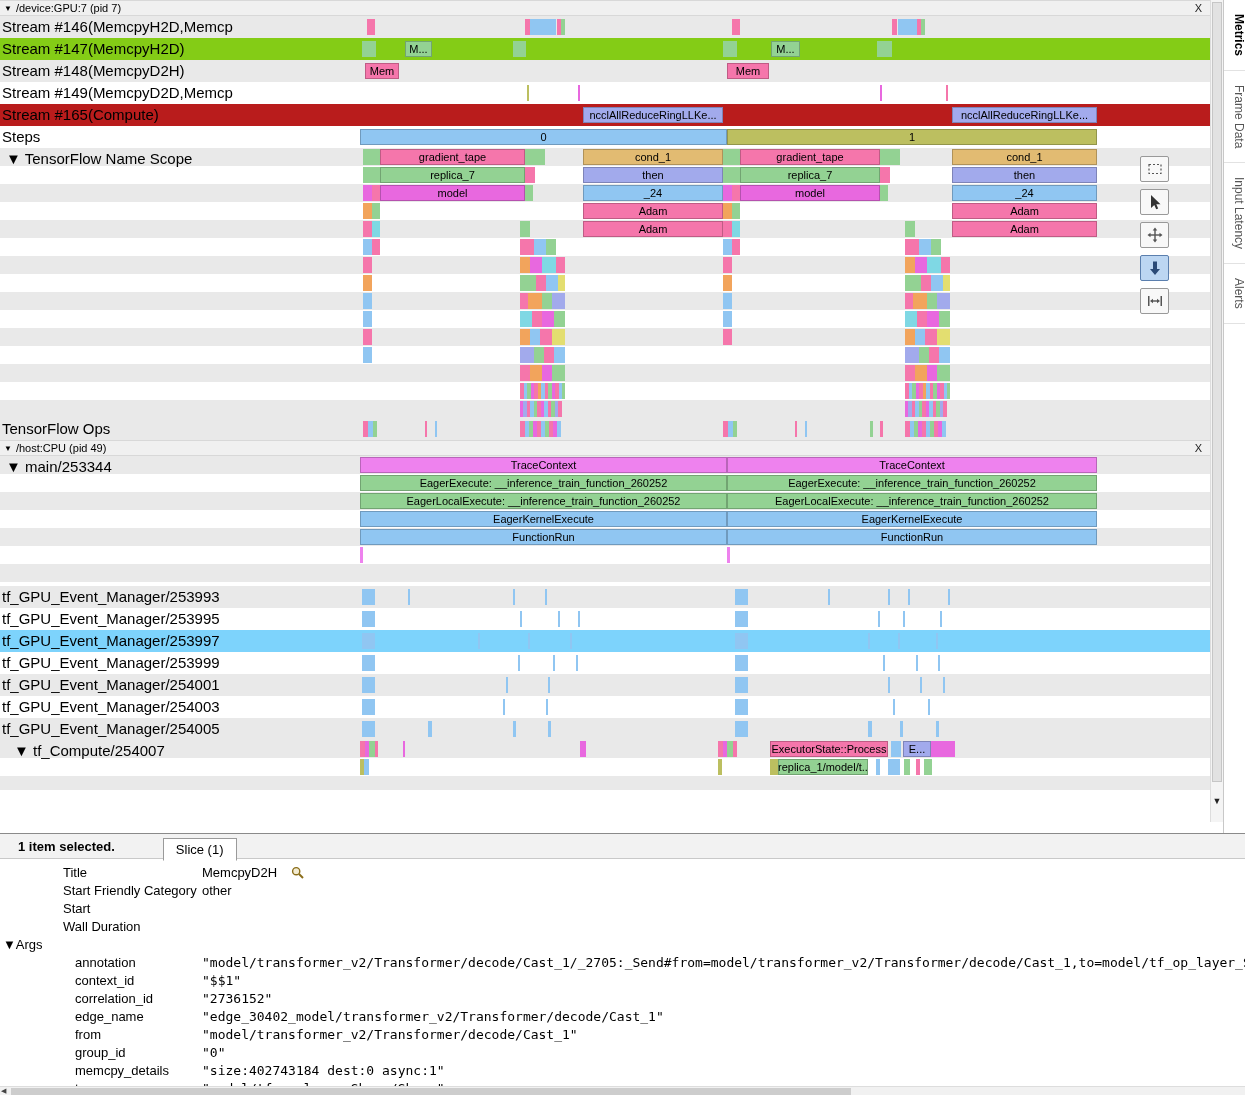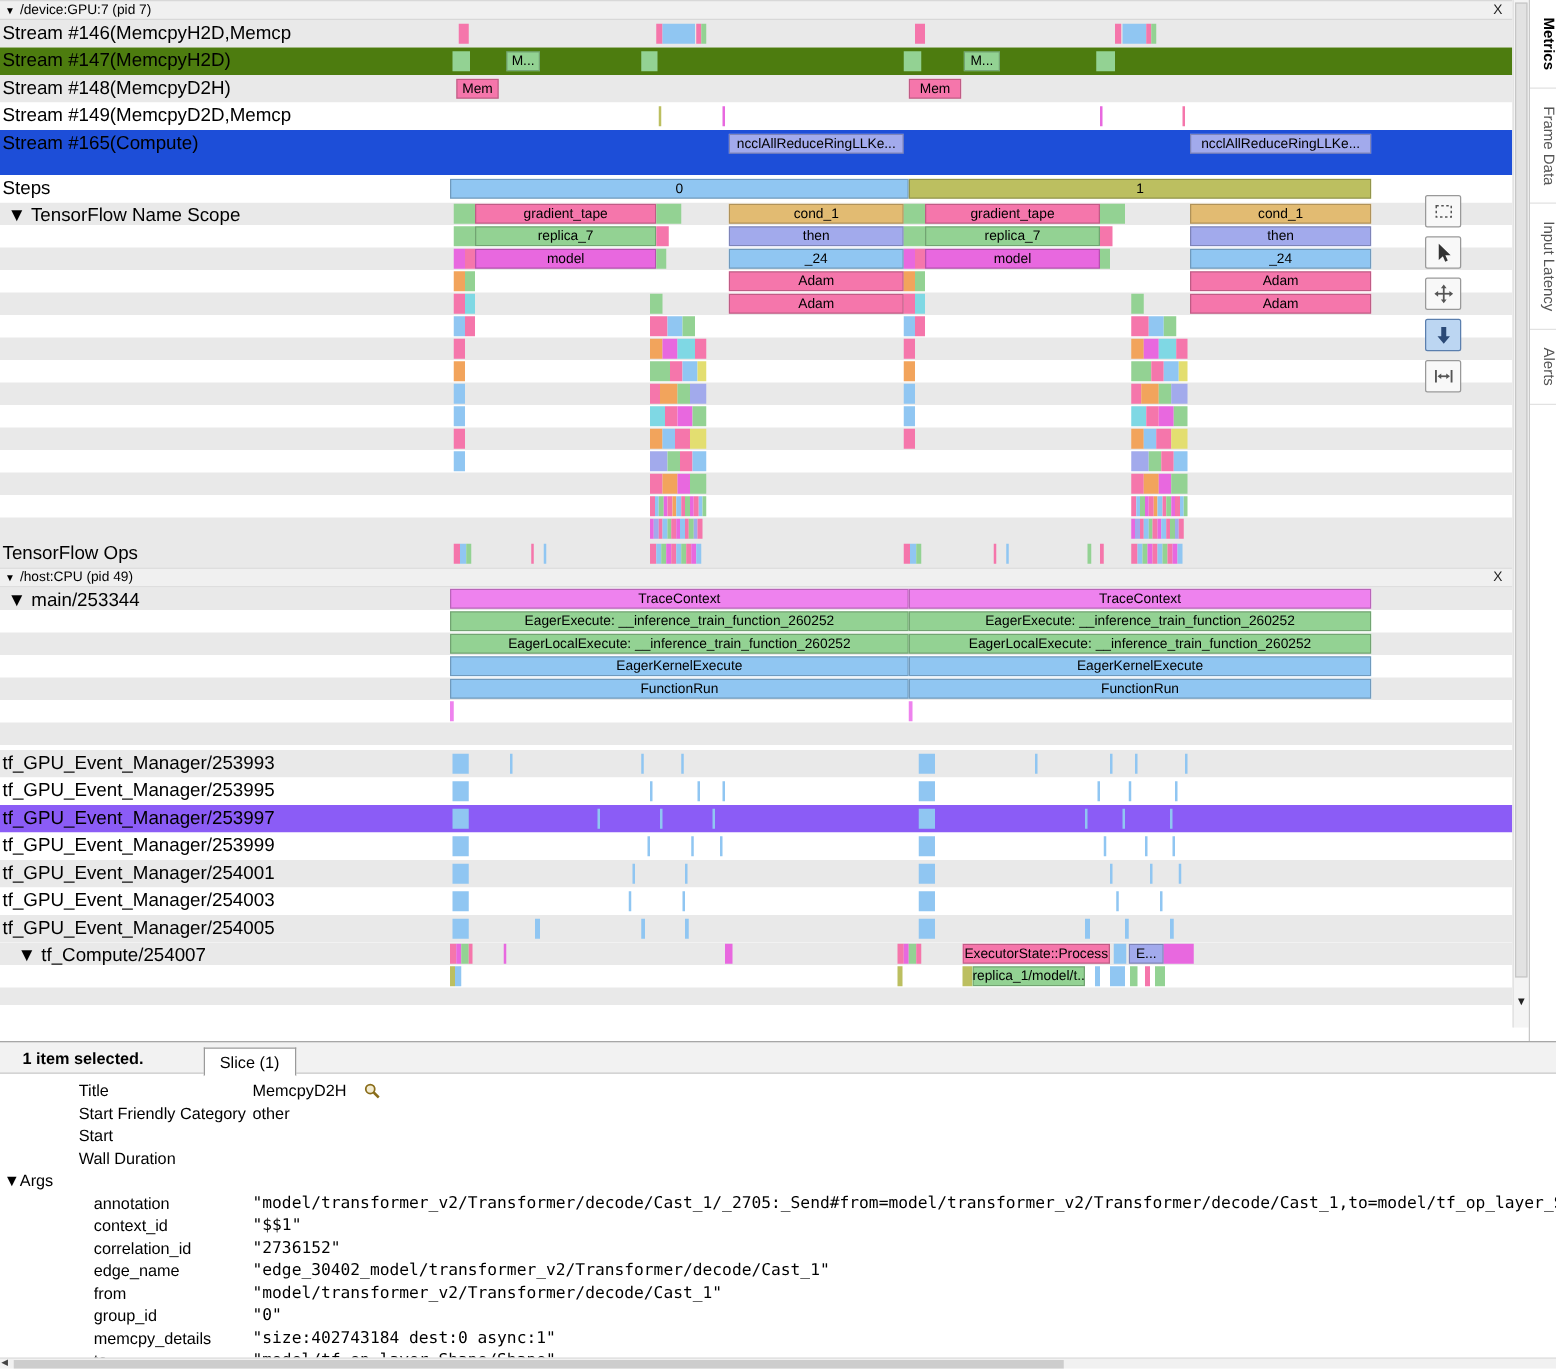--- a/index.html
+++ b/index.html
@@ -63,21 +63,21 @@
         <div class="bar" style="left: 282px; width: 26px; top: 3px; background: rgb(144, 198, 242);"></div>
         <div class="bar" style="left: 309px; width: 4px; top: 3px; background: rgb(245, 118, 171);"></div>
         <div class="bar" style="left: 313px; width: 4px; top: 3px; background: rgb(147, 210, 147);"></div>
         <div class="bar" style="left: 484px; width: 8px; top: 3px; background: rgb(245, 118, 171);"></div>
         <div class="bar" style="left: 644px; width: 5px; top: 3px; background: rgb(245, 118, 171);"></div>
         <div class="bar" style="left: 650px; width: 19px; top: 3px; background: rgb(144, 198, 242);"></div>
         <div class="bar" style="left: 669px; width: 4px; top: 3px; background: rgb(245, 118, 171);"></div>
         <div class="bar" style="left: 673px; width: 4px; top: 3px; background: rgb(147, 210, 147);"></div>
       </div>
     </div>
-    <div class="track" style="height: 22px; background: #4d7c0f;">
+    <div class="track" style="height: 22px; background: #84cc16;">
       <div class="track-label">Stream #147(MemcpyH2D)</div>
       <div class="track-canvas">
         <div class="bar" style="left: 114px; width: 14px; top: 3px; background: rgb(147, 210, 147);"></div>
         <div class="bar labeled" style="left: 157px; width: 27px; top: 3px; background: rgb(147, 210, 147);">M...</div>
         <div class="bar" style="left: 265px; width: 13px; top: 3px; background: rgb(147, 210, 147);"></div>
         <div class="bar" style="left: 475px; width: 14px; top: 3px; background: rgb(147, 210, 147);"></div>
         <div class="bar labeled" style="left: 523px; width: 29px; top: 3px; background: rgb(147, 210, 147);">M...</div>
         <div class="bar" style="left: 629px; width: 15px; top: 3px; background: rgb(147, 210, 147);"></div>
       </div>
     </div>
@@ -90,21 +90,21 @@
     </div>
     <div class="track" style="height: 22px; background: rgb(255, 255, 255);">
       <div class="track-label">Stream #149(MemcpyD2D,Memcp</div>
       <div class="track-canvas">
         <div class="bar" style="left: 279px; width: 2px; top: 3px; background: rgb(188, 191, 96);"></div>
         <div class="bar" style="left: 330px; width: 2px; top: 3px; background: rgb(232, 104, 223);"></div>
         <div class="bar" style="left: 632px; width: 2px; top: 3px; background: rgb(232, 104, 223);"></div>
         <div class="bar" style="left: 698px; width: 2px; top: 3px; background: rgb(245, 118, 171);"></div>
       </div>
     </div>
-    <div class="track" style="height: 36px; background: #1d4ed8;">
+    <div class="track" style="height: 22px; background: #b91c1c;">
       <div class="track-label">Stream #165(Compute)</div>
       <div class="track-canvas">
         <div class="bar labeled" style="left: 335px; width: 140px; top: 3px; background: rgb(162, 170, 236);">ncclAllReduceRingLLKe...</div>
         <div class="bar labeled" style="left: 704px; width: 145px; top: 3px; background: rgb(162, 170, 236);">ncclAllReduceRingLLKe...</div>
       </div>
     </div>
     <div class="track" style="height: 22px; background: rgb(255, 255, 255);">
       <div class="track-label">Steps</div>
       <div class="track-canvas">
         <div class="bar labeled" style="left: 112px; width: 367px; top: 3px; background: rgb(144, 198, 242);">0</div>
@@ -385,21 +385,21 @@
         <div class="bar" style="left: 114px; width: 13px; top: 3px; background: rgb(144, 198, 242);"></div>
         <div class="bar" style="left: 272px; width: 2px; top: 3px; background: rgb(144, 198, 242);"></div>
         <div class="bar" style="left: 310px; width: 2px; top: 3px; background: rgb(144, 198, 242);"></div>
         <div class="bar" style="left: 330px; width: 2px; top: 3px; background: rgb(144, 198, 242);"></div>
         <div class="bar" style="left: 487px; width: 13px; top: 3px; background: rgb(144, 198, 242);"></div>
         <div class="bar" style="left: 630px; width: 2px; top: 3px; background: rgb(144, 198, 242);"></div>
         <div class="bar" style="left: 655px; width: 2px; top: 3px; background: rgb(144, 198, 242);"></div>
         <div class="bar" style="left: 692px; width: 2px; top: 3px; background: rgb(144, 198, 242);"></div>
       </div>
     </div>
-    <div class="track" style="height: 22px; background: #8b5cf6;">
+    <div class="track" style="height: 22px; background: #7dd3fc;">
       <div class="track-label">tf_GPU_Event_Manager/253997</div>
       <div class="track-canvas">
         <div class="bar" style="left: 114px; width: 13px; top: 3px; background: rgb(144, 198, 242);"></div>
         <div class="bar" style="left: 230px; width: 2px; top: 3px; background: rgb(144, 198, 242);"></div>
         <div class="bar" style="left: 280px; width: 2px; top: 3px; background: rgb(144, 198, 242);"></div>
         <div class="bar" style="left: 322px; width: 2px; top: 3px; background: rgb(144, 198, 242);"></div>
         <div class="bar" style="left: 487px; width: 13px; top: 3px; background: rgb(144, 198, 242);"></div>
         <div class="bar" style="left: 620px; width: 2px; top: 3px; background: rgb(144, 198, 242);"></div>
         <div class="bar" style="left: 650px; width: 2px; top: 3px; background: rgb(144, 198, 242);"></div>
         <div class="bar" style="left: 688px; width: 2px; top: 3px; background: rgb(144, 198, 242);"></div>

